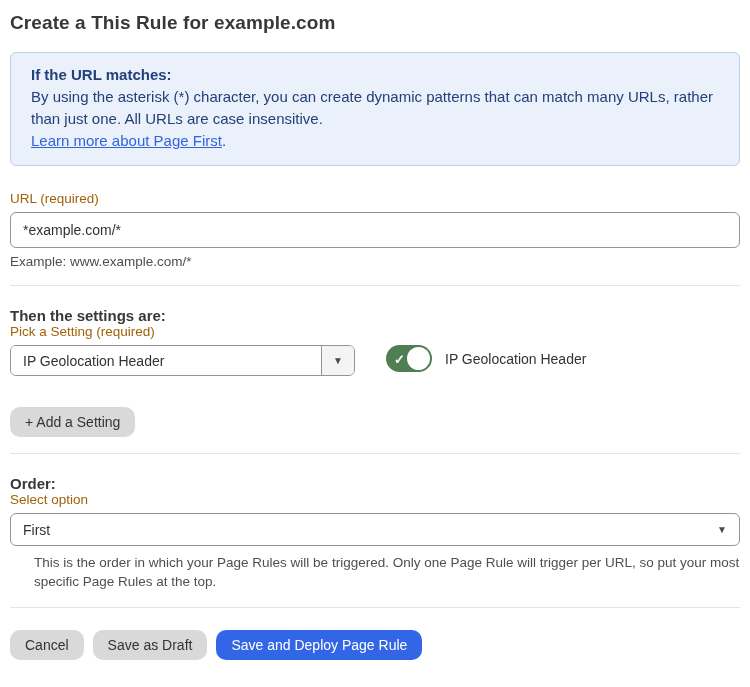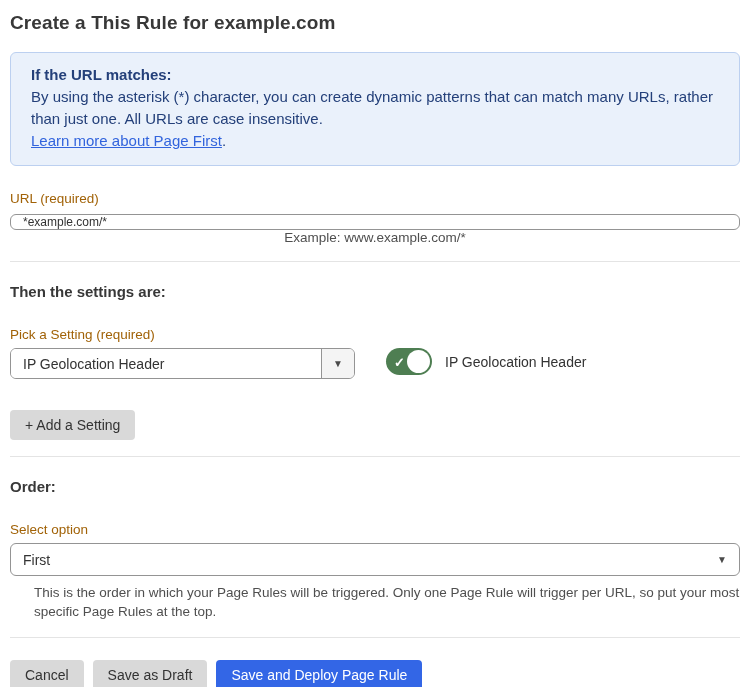--- a/index.html
+++ b/index.html
@@ -39,49 +39,49 @@
   }
   .info-box .info-link-suffix { color: #24407a; }
 
   .field-label {
     font-size: 13.5px;
     color: #a16207;
     margin-bottom: 6px;
   }
   .text-input {
     width: 100%;
-    height: 16px;
+    height: 36px;
     border: 1px solid #949494;
     border-radius: 6px;
     font-family: "Liberation Sans", sans-serif;
-    font-size: 12px;
+    font-size: 14px;
     color: #333333;
     padding: 0 12px;
     background: #ffffff;
     outline: none;
   }
   .field-help {
     font-size: 13.5px;
     color: #4f4f4f;
-    text-align: center;
+    margin-top: 6px;
   }
 
   .divider {
     border: none;
     border-top: 1px solid #e4e4e4;
     margin: 16px 0 0 0;
   }
 
   .section-heading {
     font-size: 15px;
     font-weight: bold;
     color: #383838;
     margin-top: 21px;
   }
-  .mt-label { margin-top: 27px; }
+  .mt-label { }
 
   .setting-row {
     display: flex;
     align-items: flex-start;
     margin-top: 0;
   }
   .select-group {
     display: flex;
     width: 345px;
     height: 31px;
@@ -153,21 +153,21 @@
     font-size: 14px;
     color: #333333;
   }
 
   .btn {
     font-family: "Liberation Sans", sans-serif;
     font-size: 14px;
     height: 30px;
     padding: 0 15px;
     border: none;
-    border-radius: 4px;
+    border-radius: 10px;
     cursor: pointer;
     text-align: center;
   }
   .btn-gray {
     background: #d9d9d9;
     color: #333333;
   }
   .btn-blue {
     background: #3366e6;
     color: #ffffff;

